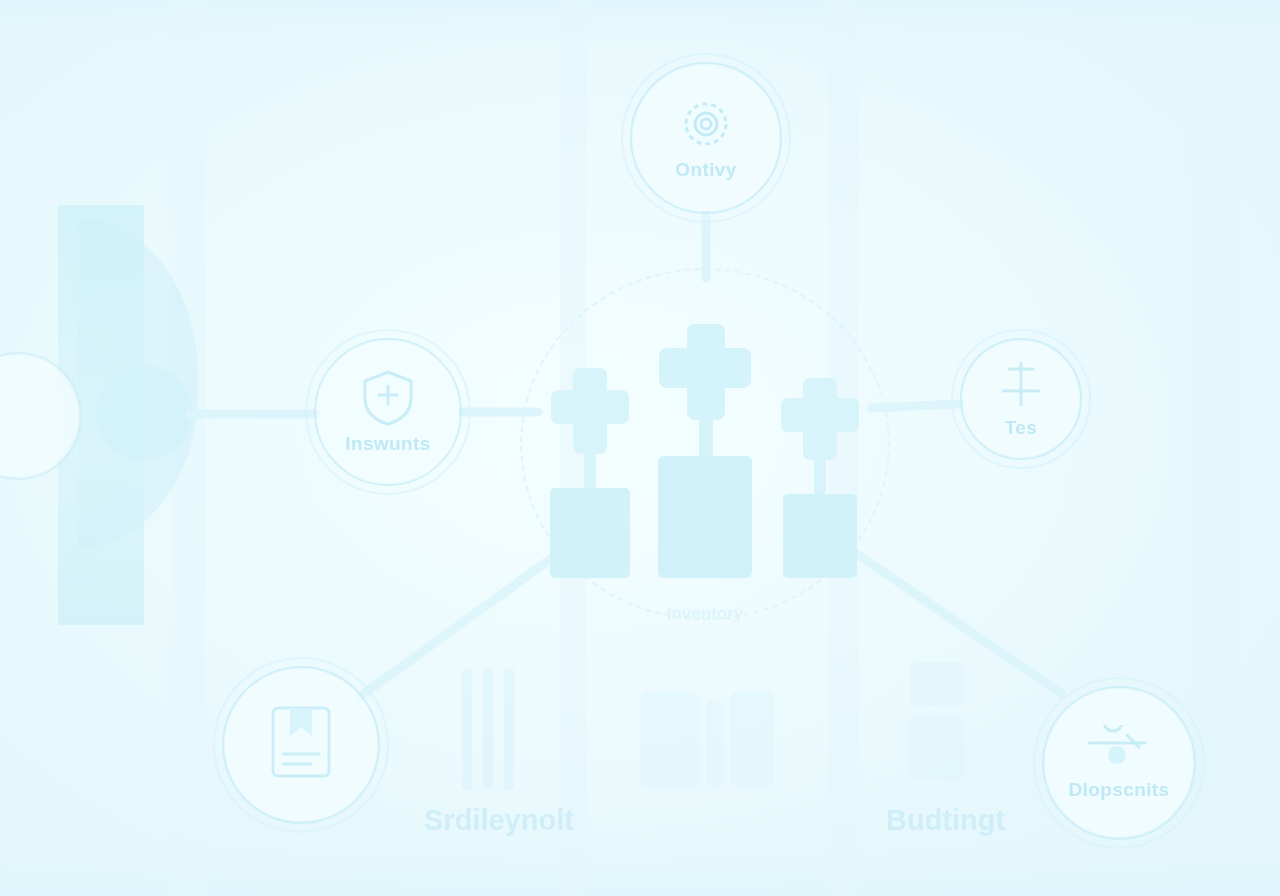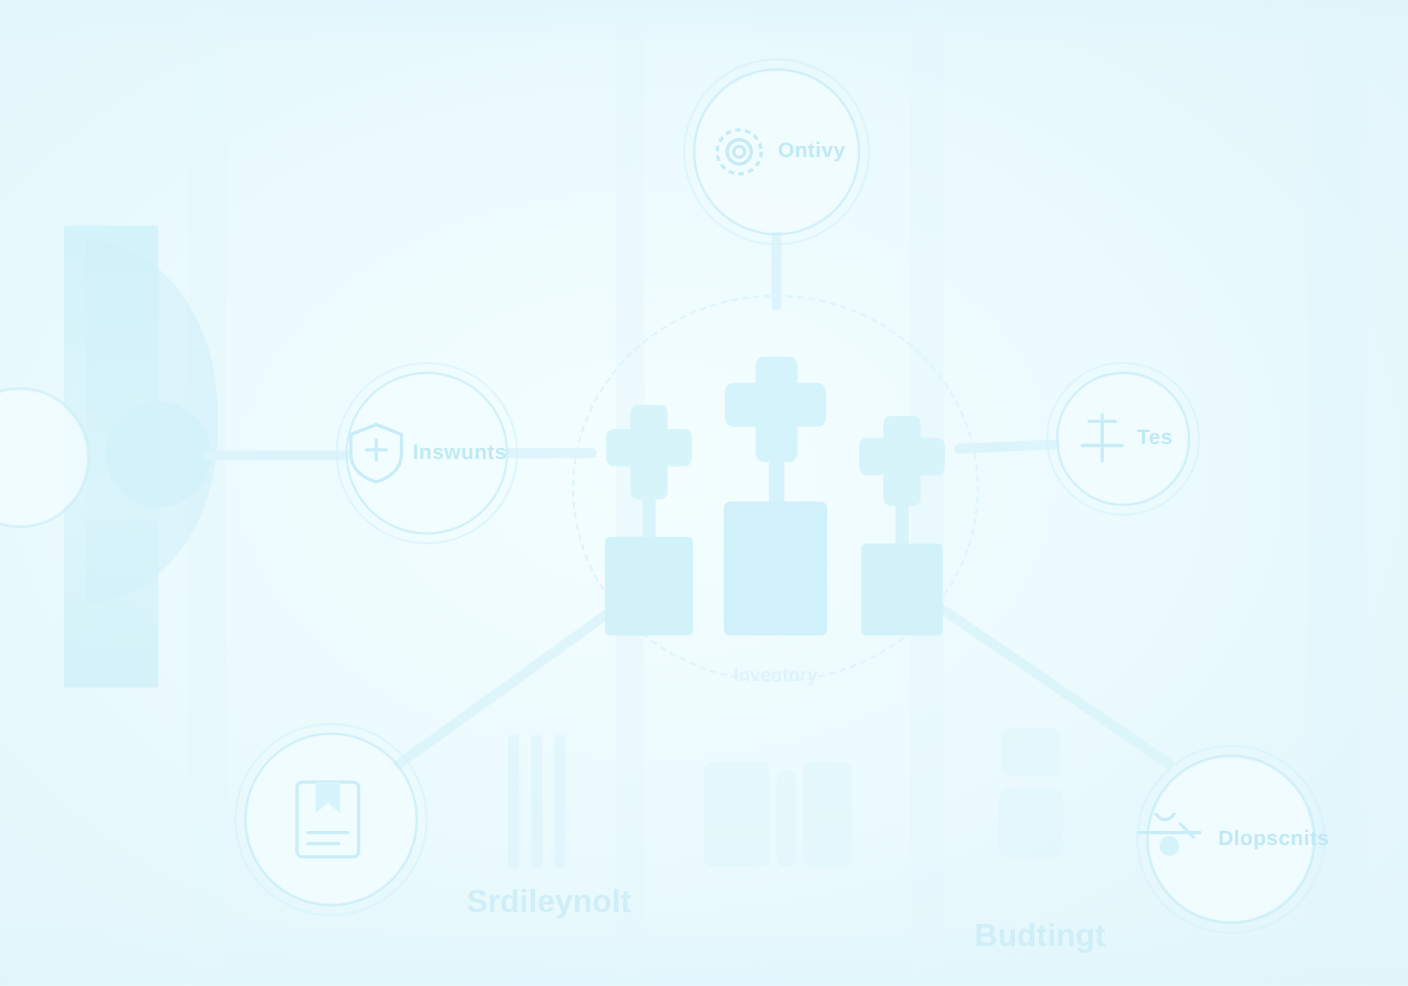--- a/index.html
+++ b/index.html
@@ -125,20 +125,21 @@
     position: absolute;
     left: 3px; top: 3px;
     right: 3px; bottom: 3px;
     border-radius: 50%;
     background: #f2fdff;
     opacity: .8;
   }
   .node-inner {
     position: relative;
     display: flex;
+    flex-direction: column;
     align-items: center;
     justify-content: center;
     gap: 6px;
   }
   .node-label {
     font-size: 19px;
     font-weight: bold;
     color: #bfe9f5;
     letter-spacing: .4px;
     white-space: nowrap;
@@ -202,21 +203,21 @@
   }
 
   .bl-caption, .bm-caption {
     position: absolute;
     font-size: 29px;
     font-weight: bold;
     color: #cfeef8;
     white-space: nowrap;
   }
   #caption-bars   { left: 424px; top: 804px; }
-  #caption-device { left: 886px; top: 804px; margin-top: 31px; }
+  #caption-device { left: 886px; top: 804px; }
 </style>
 </head>
 <body>
 
 <div id="stage">
 
   <div class="wm" id="bg-wash-1"></div>
   <div class="wm" id="bg-wash-2"></div>
   <div class="wm" id="bg-vstreak-1"></div>
   <div class="wm" id="bg-vstreak-2"></div>

